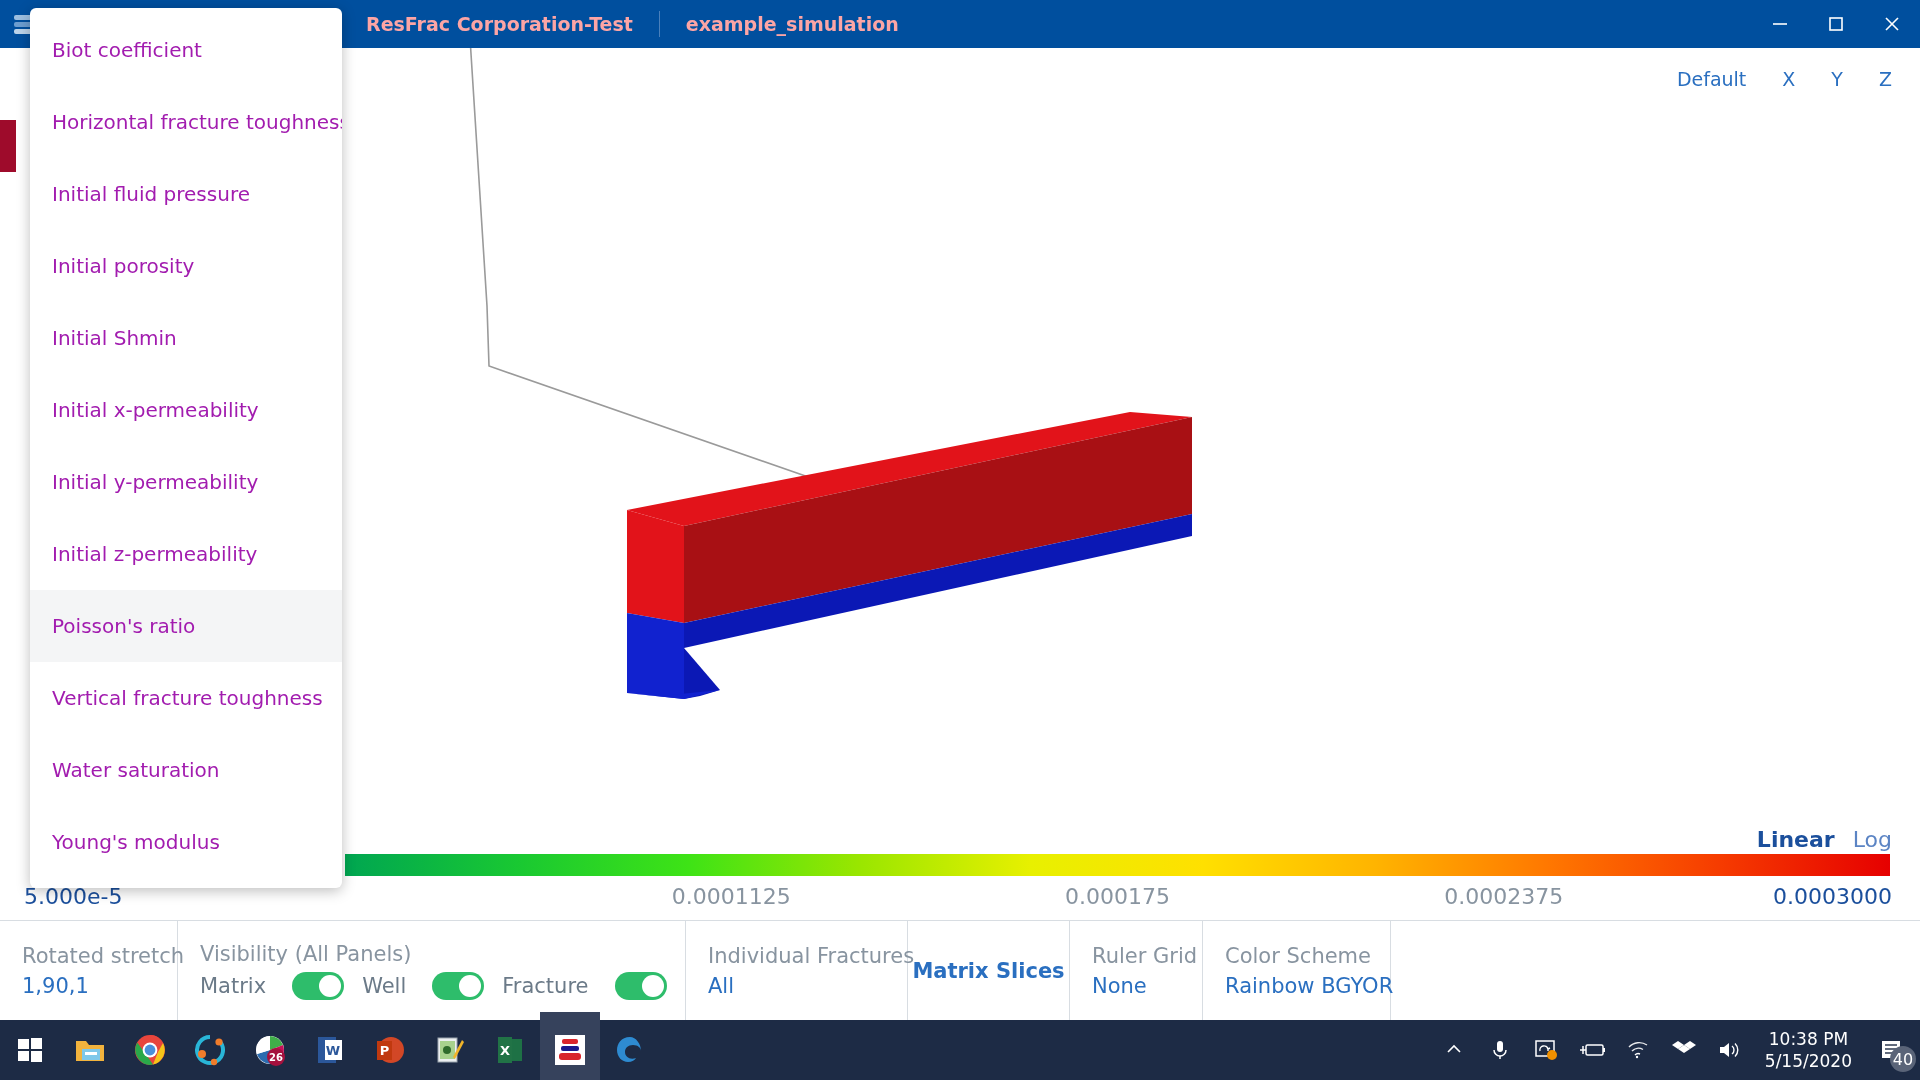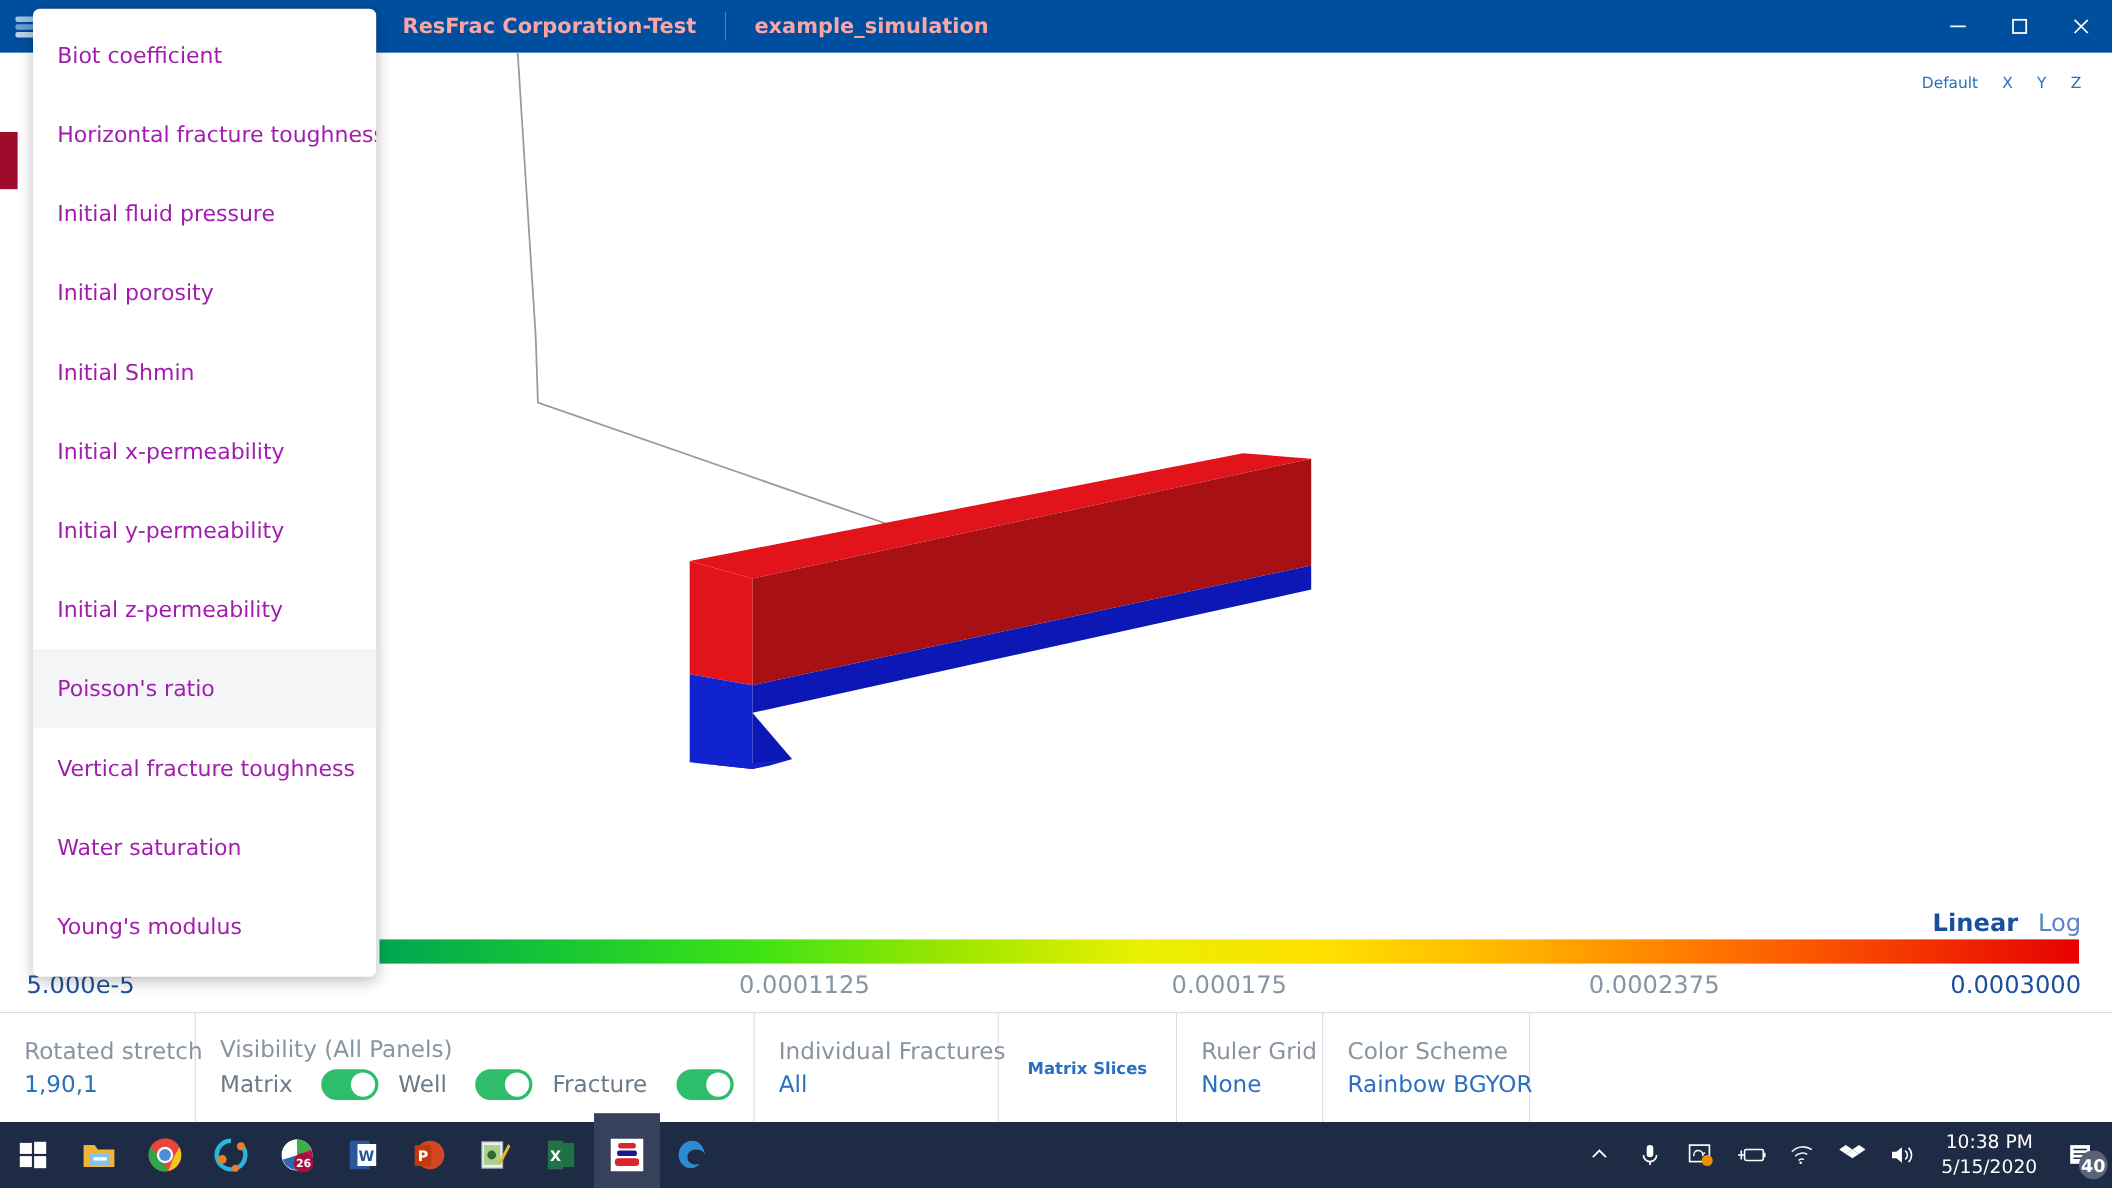--- a/index.html
+++ b/index.html
@@ -53,22 +53,22 @@
   .tb-btn svg { display: block; }
 
   
   .viewport {
     position: absolute; top: 48px; left: 0;
     width: 1920px; height: 872px;
     background: #ffffff; overflow: hidden;
   }
   .view-controls {
     position: absolute; top: 20px; right: 28px;
-    display: flex; align-items: center; gap: 22px;
-    font-size: 14px; color: #2a6fc0;
+    display: flex; align-items: center; gap: 36px;
+    font-size: 19px; color: #2a6fc0;
   }
   .view-controls span { cursor: pointer; }
   .red-tab {
     position: absolute; left: 0; top: 72px;
     width: 16px; height: 52px; background: #9e0b2b;
   }
 
   
   .leader { position: absolute; left: 0; top: 0; width: 1920px; height: 872px; }
 
@@ -128,21 +128,21 @@
   }
   .tool-cell {
     border-right: 1px solid #d8dde2;
     padding: 16px 22px;
     display: flex; flex-direction: column; justify-content: center;
     gap: 6px;
   }
   .tool-label { font-size: 21px; color: #8894a0; white-space: nowrap; }
   .tool-value { font-size: 21px; color: #2a6fc0; white-space: nowrap; }
   .tool-cell.center { justify-content: center; align-items: center; }
-  .tool-link { font-size: 15px; color: #2a6fc0; font-weight: bold; white-space: nowrap; }
+  .tool-link { font-size: 21px; color: #2a6fc0; font-weight: bold; white-space: nowrap; }
 
   .toggle-row { display: flex; align-items: center; gap: 18px; }
   .toggle-item { display: flex; align-items: center; gap: 26px; }
   .toggle-name { font-size: 21px; color: #6b7a88; }
   .switch {
     width: 52px; height: 28px; border-radius: 14px;
     background: #2ebd6b; position: relative; flex: none;
   }
   .switch .knob {
     position: absolute; top: 3px; right: 3px;
@@ -177,21 +177,21 @@
     color: #ffffff; font-size: 17px; line-height: 1.3;
     text-align: center; padding: 0 12px;
   }
   .notif {
     width: 56px; height: 60px; display: flex;
     align-items: center; justify-content: center; position: relative;
   }
   .notif .badge {
     position: absolute; right: 4px; bottom: 8px;
     min-width: 26px; height: 26px; border-radius: 13px;
-    background: #5a6478; color: #ffffff; font-size: 16px; font-weight: bold;
+    background: #5a6478; color: #ffffff; font-size: 16px; font-weight: normal;
     display: flex; align-items: center; justify-content: center;
   }
 </style>
 </head>
 <body>
 
 <div class="app">
 
   <div class="titlebar">
     <div class="tb-logo">

